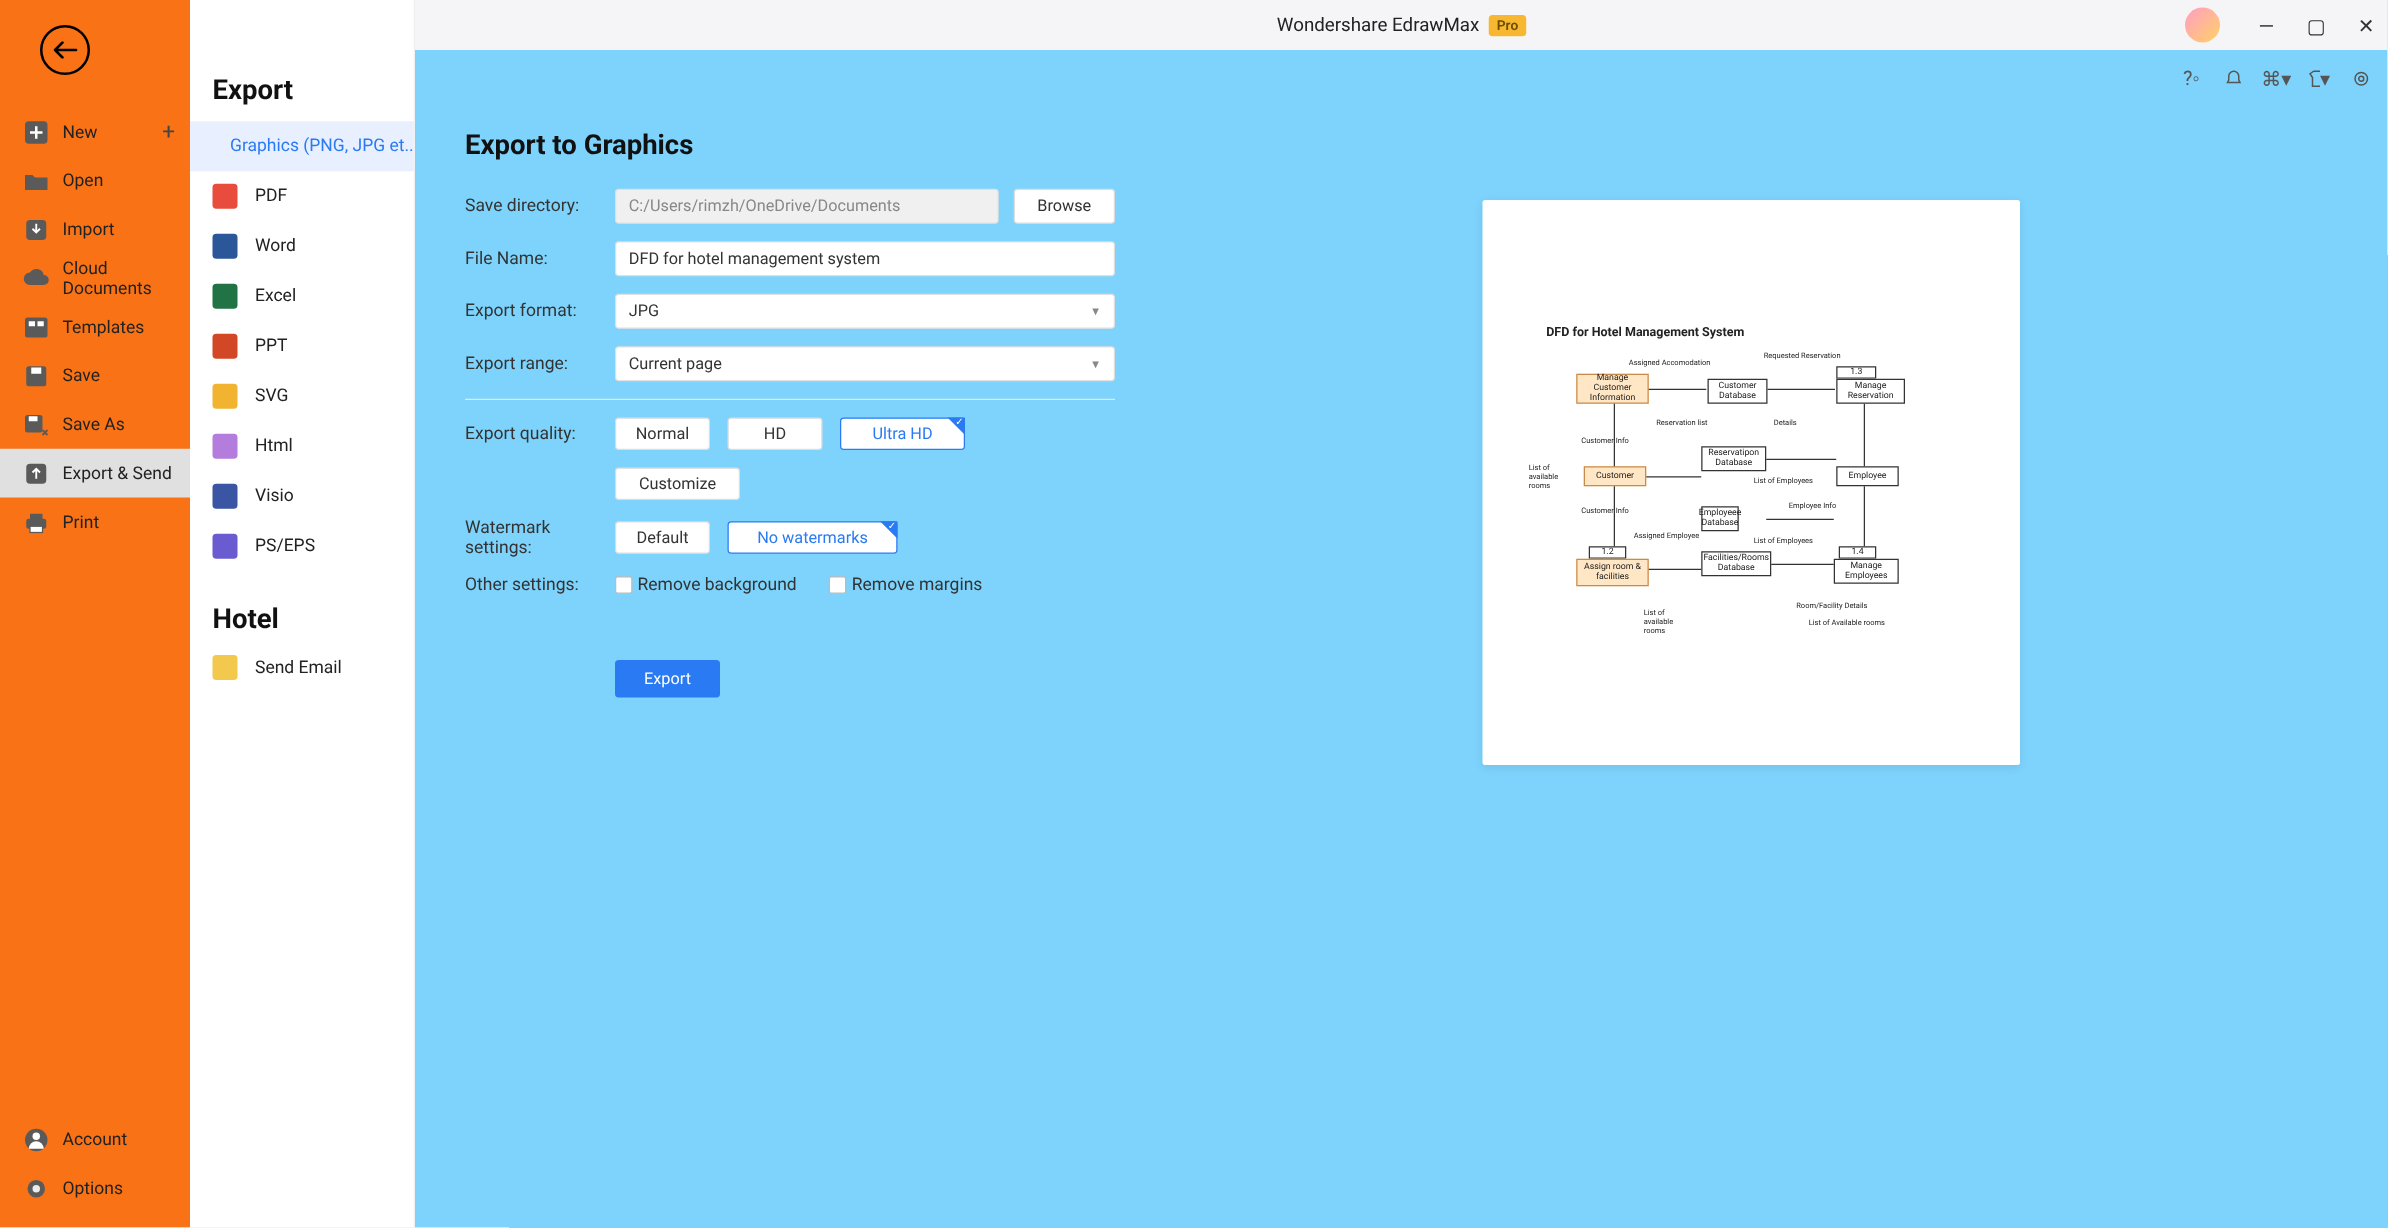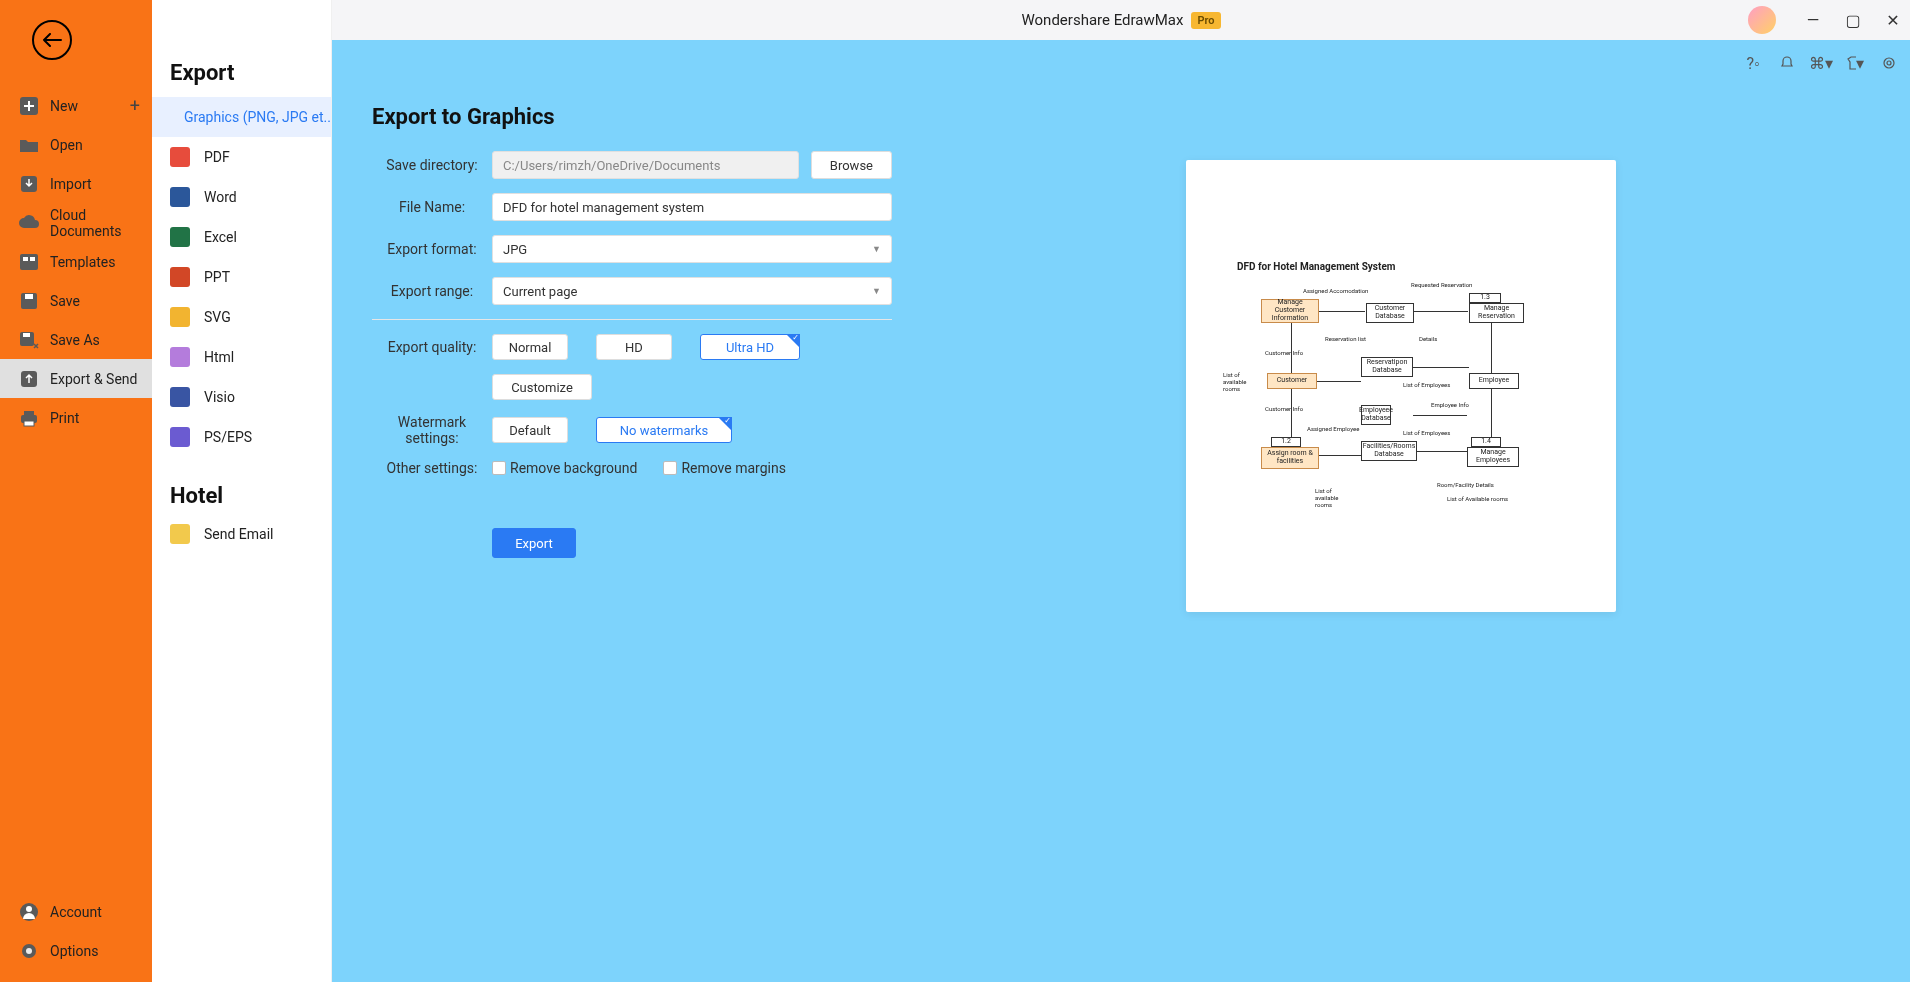--- a/index.html
+++ b/index.html
@@ -43,31 +43,31 @@
 .pro-badge { background: #f7b731; color: #6b4c00; font-size: 11px; font-weight: 600; padding: 2px 6px; border-radius: 3px; }
 .window-ctrls { position: absolute; right: 8px; top: 6px; display: flex; gap: 22px; align-items: center; }
 .window-ctrls .ctrl { width: 18px; height: 18px; display: flex; align-items: center; justify-content: center; cursor: pointer; color: #333; font-size: 16px; }
 .avatar { width: 28px; height: 28px; border-radius: 50%; background: linear-gradient(135deg, #ff9ec4, #ffd166); margin-right: 6px; }
 .toolbar2 { position: absolute; right: 12px; top: 54px; display: flex; gap: 16px; align-items: center; }
 .toolbar2 .tbtn { width: 18px; height: 18px; display: flex; align-items: center; justify-content: center; cursor: pointer; color: #555; }
 
 .content-row { display: flex; flex: 1; }
 .form-col { width: 560px; padding: 64px 0 0 40px; }
 .form-col h1 { font-size: 22px; font-weight: 700; color: #111; margin-bottom: 22px; }
-.form-row { display: flex; align-items: center; margin-bottom: 14px; text-align: center; }
+.form-row { display: flex; align-items: center; margin-bottom: 14px; }
 .form-label { width: 120px; font-size: 14px; color: #333; }
 .form-field { flex: 1; display: flex; align-items: center; gap: 12px; }
 .text-input, .select-input { flex: 1; height: 28px; background: #fff; border: 1px solid #e0e0e0; border-radius: 3px; padding: 0 10px; font-size: 13px; color: #333; display: flex; align-items: center; }
 .text-input.disabled { background: #f0f0f0; color: #888; }
 .select-input { justify-content: space-between; }
 .select-input .caret { font-size: 9px; color: #888; }
 .btn { height: 28px; padding: 0 18px; background: #fff; border: 1px solid #ddd; border-radius: 3px; font-size: 13px; color: #333; cursor: pointer; display: flex; align-items: center; justify-content: center; }
 .btn-sm { min-width: 72px; }
 .btn-blue { background: #2a7af3; color: #fff; border-color: #2a7af3; width: 84px; height: 30px; }
-.pill-row { display: flex; gap: 28px; }
+.pill-row { display: flex; gap: 14px; }
 .pill { height: 26px; min-width: 76px; padding: 0 14px; border: 1px solid #ddd; border-radius: 3px; font-size: 13px; color: #333; background: #fff; display: flex; align-items: center; justify-content: center; cursor: pointer; position: relative; }
 .pill.wide { min-width: 100px; }
 .pill.selected { border-color: #2a7af3; color: #2a7af3; }
 .pill.selected .checkmark { position: absolute; top: -1px; right: -1px; width: 0; height: 0; border-top: 14px solid #2a7af3; border-left: 14px solid transparent; }
 .pill.selected .checkmark::after { content: "✓"; position: absolute; top: -15px; right: 1px; font-size: 8px; color: #fff; }
 .divider { border: none; border-top: 1px solid #e6e6e6; margin: 6px 0 14px 0; }
 .checkbox-row { display: flex; gap: 26px; }
 .checkbox-item { display: flex; align-items: center; gap: 4px; font-size: 14px; color: #333; }
 .checkbox-box { width: 14px; height: 14px; border: 1px solid #bbb; border-radius: 2px; background: #fff; cursor: pointer; }
 .export-action { margin: 52px 0 0 120px; }

